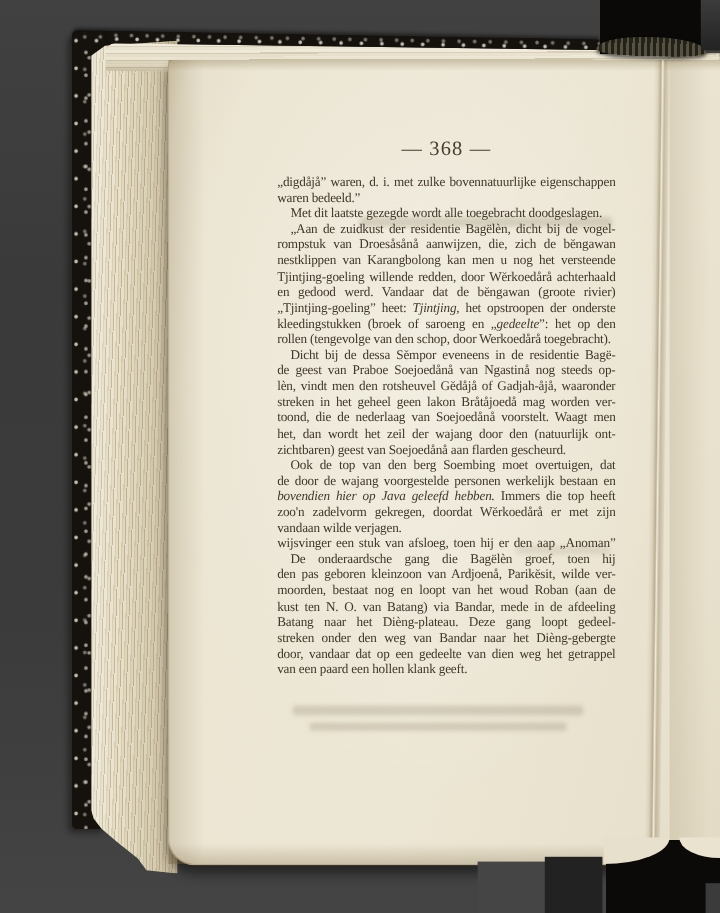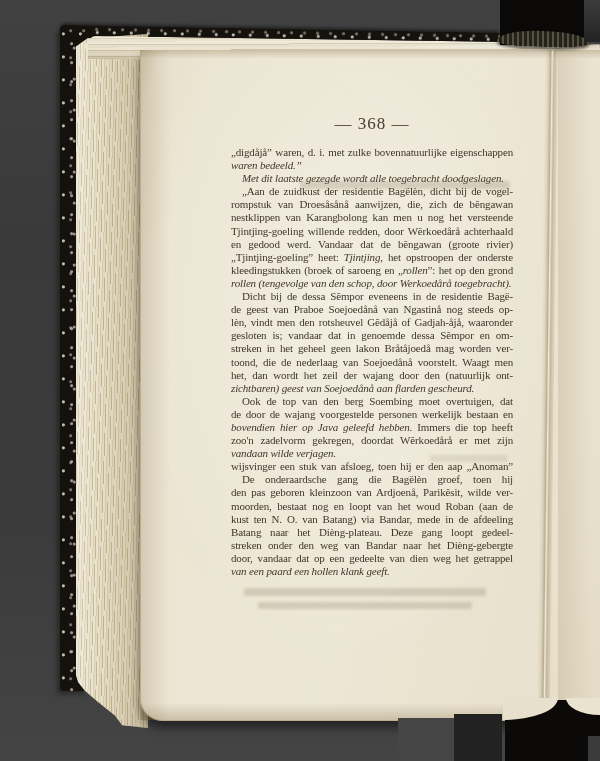--- a/index.html
+++ b/index.html
@@ -89,21 +89,21 @@
   .page-header{
     left:231px;top:114px;width:282px;height:14px;
     text-align:center;font-size:17px;letter-spacing:1px;color:#463d2f;
   }
   .text-block{
     left:231px;top:146px;width:282px;
     font-size:11px;line-height:13.1px;letter-spacing:-0.15px;
     color:#40372a;
   }
   .line{text-align:justify;text-align-last:justify;height:13.1px;overflow:hidden;white-space:normal;}
-  .line.last{text-align-last:left;font-style:italic;}
+  .line.last{text-align-last:left;}
   .line.indent{text-indent:11px;}
   .line i{font-style:italic;}
 
   
   .ghost{background:rgba(150,140,115,0.30);filter:blur(1.6px);border-radius:2px;}
   .g1{left:300px;top:181px;width:210px;height:8px;}
   .g2{left:244px;top:588px;width:242px;height:8px;}
   .g3{left:258px;top:602px;width:214px;height:7px;}
   .g4{left:430px;top:455px;width:78px;height:7px;opacity:0.6;}
 </style>
@@ -137,26 +137,25 @@
 <div class="abs text-block">
     <div class="line"><span>„digdåjå” waren, d. i. met zulke bovennatuurlijke eigenschappen</span></div>
     <div class="line last"><span>waren bedeeld.”</span></div>
     <div class="line indent last"><span>Met dit laatste gezegde wordt alle toegebracht doodgeslagen.</span></div>
     <div class="line indent"><span>„Aan de zuidkust der residentie Bagëlèn, dicht bij de vogel-</span></div>
     <div class="line"><span>rompstuk van Droesåsånå aanwijzen, die, zich de bĕngawan</span></div>
     <div class="line"><span>nestklippen van Karangbolong kan men u nog het versteende</span></div>
     <div class="line"><span>Tjintjing-goeling willende redden, door Wĕrkoedårå achterhaald</span></div>
     <div class="line"><span>en gedood werd. Vandaar dat de bĕngawan (groote rivier)</span></div>
     <div class="line"><span>„Tjintjing-goeling” heet: </span><i>Tjintjing</i><span>, het opstroopen der onderste</span></div>
-    <div class="line"><span>kleedingstukken (broek of saroeng en „</span><i>rollen</i><span>”: het op den grond</span></div>
+    <div class="line"><span>kleedingstukken (broek of saroeng en „</span><i>gedeelte</i><span>”: het op den grond</span></div>
     <div class="line last"><span>rollen (tengevolge van den schop, door Werkoedårå toegebracht).</span></div>
     <div class="line indent"><span>Dicht bij de dessa Sĕmpor eveneens in de residentie Bagë-</span></div>
     <div class="line"><span>de geest van Praboe Soejoedånå van Ngastinå nog steeds op-</span></div>
     <div class="line"><span>lèn, vindt men den rotsheuvel Gĕdåjå of Gadjah-åjå, waaronder</span></div>
-    <div class="line"><span>gesloten is; vandaar dat in genoemde dessa Sĕmpor en om-</span></div>
     <div class="line"><span>streken in het geheel geen lakon Bråtåjoedå mag worden ver-</span></div>
     <div class="line"><span>toond, die de nederlaag van Soejoedånå voorstelt. Waagt men</span></div>
     <div class="line"><span>het, dan wordt het zeil der wajang door den (natuurlijk ont-</span></div>
     <div class="line last"><span>zichtbaren) geest van Soejoedånå aan flarden gescheurd.</span></div>
     <div class="line indent"><span>Ook de top van den berg Soembing moet overtuigen, dat</span></div>
     <div class="line"><span>de door de wajang voorgestelde personen werkelijk bestaan en</span></div>
     <div class="line"><i>bovendien hier op Java geleefd hebben.</i><span> Immers die top heeft</span></div>
     <div class="line"><span>zoo'n zadelvorm gekregen, doordat Wĕrkoedårå er met zijn</span></div>
     <div class="line last"><span>vandaan wilde verjagen.</span></div>
     <div class="line"><span>wijsvinger een stuk van afsloeg, toen hij er den aap „Anoman”</span></div>

